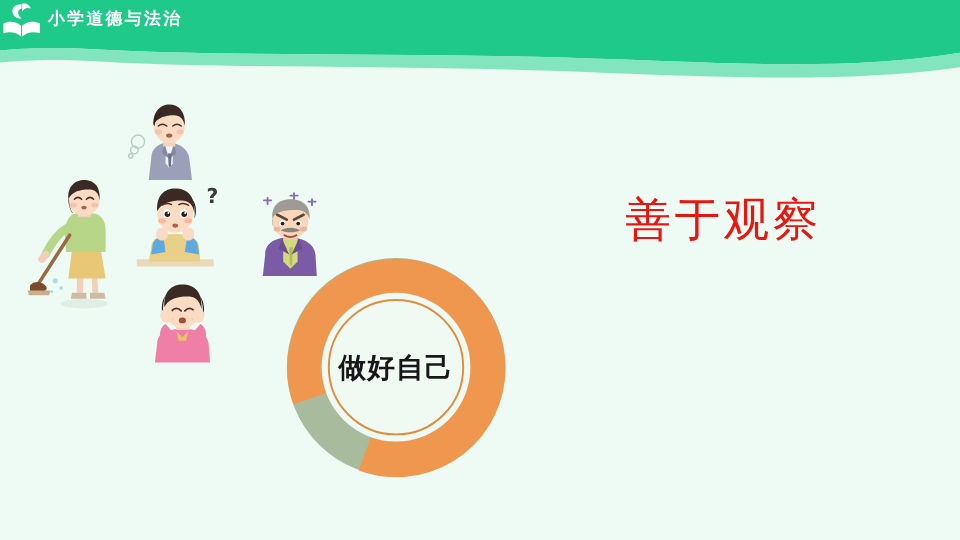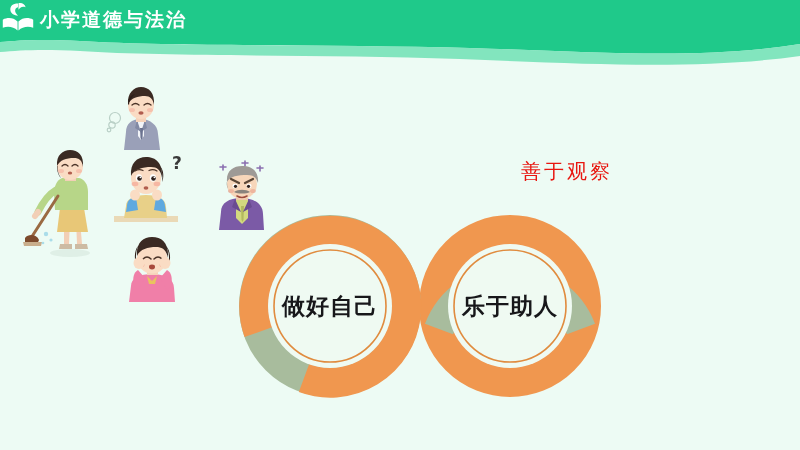--- a/index.html
+++ b/index.html
@@ -9,31 +9,31 @@
     font-family:"Liberation Sans","DejaVu Sans",sans-serif;
     position:relative;
   }
   #slide{position:absolute;inset:0;background:#edfbf4;overflow:hidden;}
 
   
   #header{position:absolute;left:0;top:0;width:800px;height:72px;overflow:hidden;}
   #header svg{position:absolute;left:0;top:0;}
   #header-title{
     position:absolute;left:40px;top:7px;
-    font-size:19px;font-weight:bold;color:#ffffff;
+    font-size:14px;font-weight:bold;color:#ffffff;
     letter-spacing:2px;
     font-family:"DejaVu Sans","Liberation Sans",sans-serif;
     white-space:nowrap;
   }
   #logo{position:absolute;left:756px;top:4px;width:36px;height:34px;}
 
   
   #red-title{
     position:absolute;left:521px;top:158px;
-    font-size:20px;color:#e8160f;letter-spacing:3px;
+    font-size:38px;color:#e8160f;letter-spacing:3px;
     font-family:Liberation Serif, serif;
     white-space:nowrap;
   }
 
   
   .ring-wrap{position:absolute;text-align:right;}
   .ring-label{
     position:absolute;left:0;top:0;width:100%;height:100%;
     display:flex;align-items:center;justify-content:center;
     font-size:23px;font-weight:bold;color:#17171a;
@@ -260,25 +260,15 @@
       <circle cx="92" cy="92" r="76" fill="none" stroke="#a8bc9d" stroke-width="30"></circle>
 
       <path d="M20.6 118 A76 76 0 1 1 66 164" fill="none" stroke="#f0974f" stroke-width="30"></path>
 
       <circle cx="92" cy="92" r="62" fill="#effaf2"></circle>
       <circle cx="92" cy="92" r="56" fill="none" stroke="#e08b3e" stroke-width="1.6"></circle>
     </svg>
     <div class="ring-label">做好自己</div>
   </div>
 
-  <div class="ring-wrap" id="ring2">
-    <svg width="184" height="184" viewBox="0 0 184 184">
-      <circle cx="92" cy="92" r="76" fill="none" stroke="#f0974f" stroke-width="30"></circle>
-
-      <path d="M21 115 A76 76 0 0 1 163 115" fill="none" stroke="#a8bc9d" stroke-width="30"></path>
-      <circle cx="92" cy="92" r="62" fill="#effaf2"></circle>
-      <circle cx="92" cy="92" r="56" fill="none" stroke="#e08b3e" stroke-width="1.6"></circle>
-    </svg>
-    <div class="ring-label">乐于助人</div>
-  </div>
 
 
 </div>
 
 </body></html>

